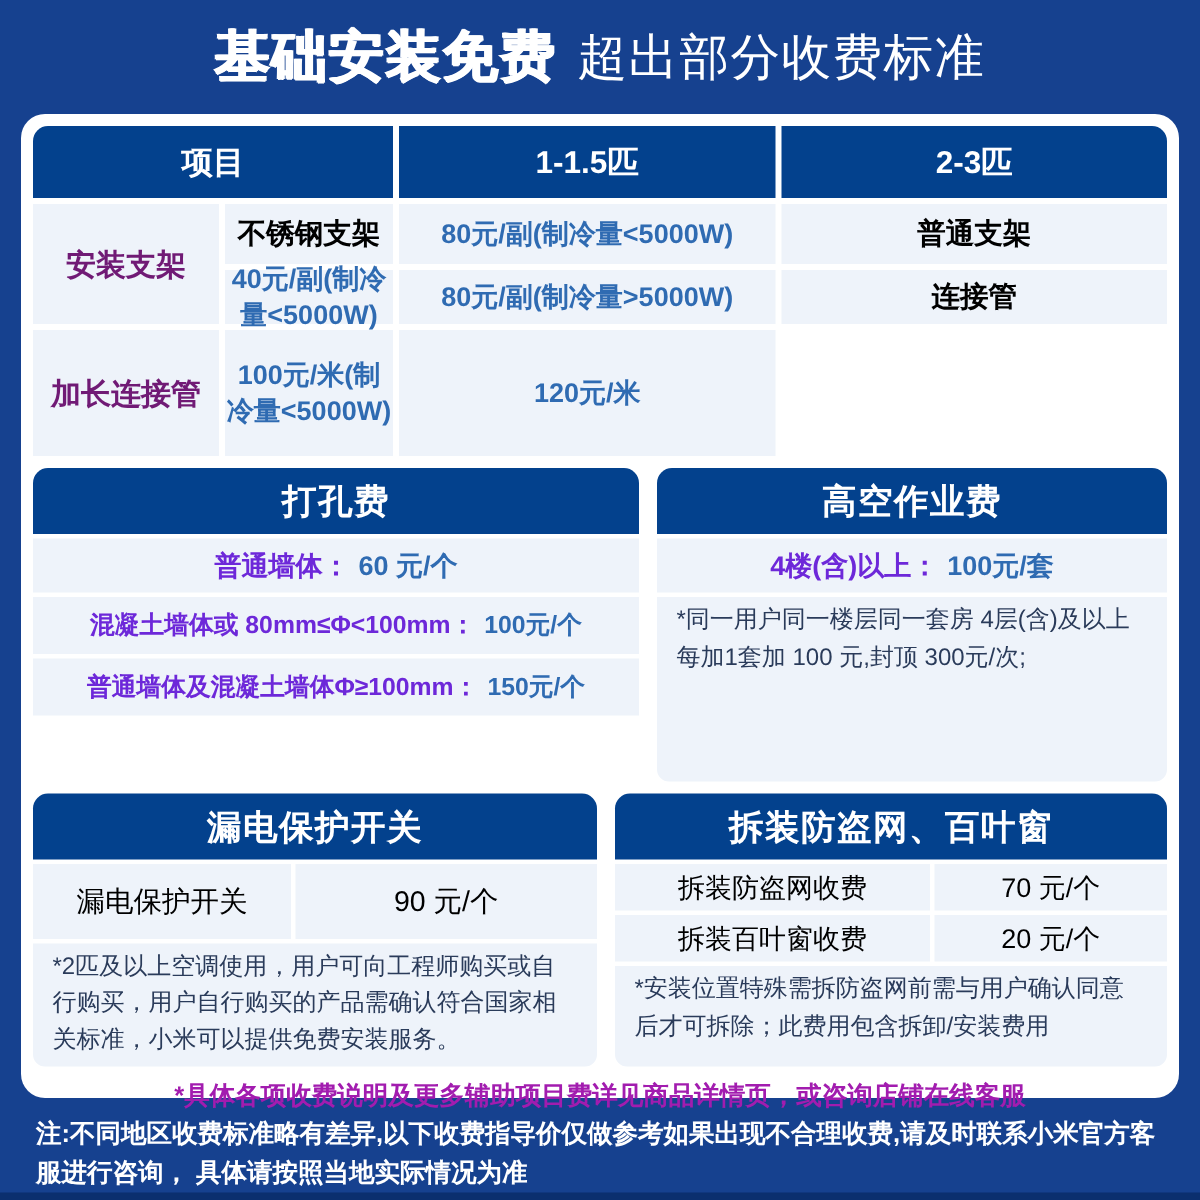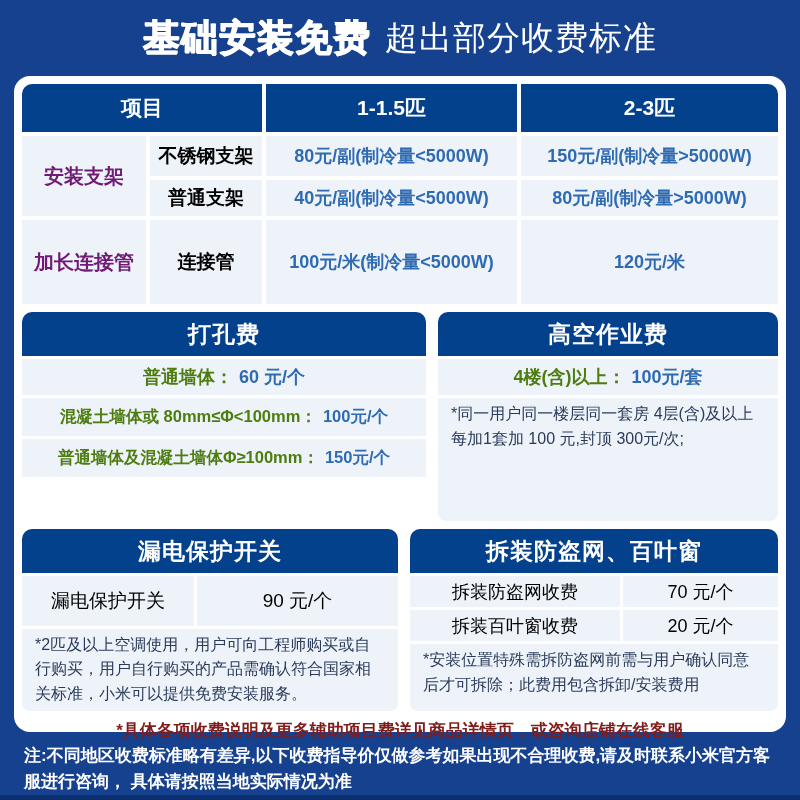--- a/index.html
+++ b/index.html
@@ -31,21 +31,21 @@
   .row3-group{grid-row:4;grid-column:1;}
   .lbl{color:#701a75;font-weight:700;font-size:20px;}
   .sublbl{color:#000000;font-weight:700;font-size:19px;}
   .val{color:#2f6bb2;font-weight:700;font-size:18px;}
   
   .panel-row{display:flex;gap:12px;}
   .panel{display:flex;flex-direction:column;gap:3px;}
   .panel-hd{height:44px;flex:0 0 44px;background:#03418d;color:#fff;font-size:23px;font-weight:700;
     border-radius:10px 10px 0 0;display:flex;align-items:center;justify-content:center;letter-spacing:1px;}
   .prow{background:#eef3fa;display:flex;align-items:center;justify-content:center;gap:6px;text-align:center;}
-  .prow .k{color:#4d7c0f;font-weight:700;}
+  .prow .k{color:#6d28d9;font-weight:700;}
   .prow .v{color:#2f6bb2;font-weight:700;}
   .note{background:#eef3fa;color:#2a3b5a;font-weight:500;text-align:left;
     padding:4px 13px;box-sizing:border-box;line-height:1.55;flex:1;border-radius:0 0 8px 8px;}
   
   .panel-drill{width:404px;height:165px;}
   .panel-high{flex:1;height:209px;}
   .drill-r1{height:36px;font-size:18px;}
   .drill-r2{height:37px;font-size:16.5px;flex:1;}
   .high-r1{height:36px;font-size:18px;}
   .note-high{font-size:16px;}
@@ -53,21 +53,21 @@
   .panel-leak{width:376px;height:182px;}
   .panel-remove{flex:1;height:182px;}
   .leak-row{display:grid;grid-template-columns:172px 1fr;gap:3px;height:62px;}
   .leak-row .cell{font-size:19px;}
   .note-leak{font-size:16px;}
   .rm-row{display:grid;grid-template-columns:210px 1fr;gap:3px;height:31px;}
   .rm-row .cell{font-size:18px;}
   .note-remove{font-size:16px;}
   
   .footnote{flex:1;display:flex;align-items:center;justify-content:center;
-    color:#7f1d1d;font-size:17px;font-weight:700;}
+    color:#a21caf;font-size:17px;font-weight:700;}
   .bottom-note{margin:11px 24px 0 24px;color:#ffffff;font-size:17px;font-weight:700;line-height:1.55;}
   .bottom-strip{position:absolute;left:0;bottom:0;width:100%;height:5px;background:#0b2f6e;}
 </style>
 </head>
 <body>
 
 <div class="title-bar">
   <span class="title-strong">基础安装免费</span>
   <span class="title-light">超出部分收费标准</span>
 </div>
@@ -75,21 +75,20 @@
 <div class="card">
 
   <div class="grid-table">
     <div class="th th-project">项目</div>
     <div class="th">1-1.5匹</div>
     <div class="th th-right">2-3匹</div>
 
     <div class="cell group-cell lbl">安装支架</div>
     <div class="cell sublbl">不锈钢支架</div>
     <div class="cell val">80元/副(制冷量&lt;5000W)</div>
-    <div class="cell val">150元/副(制冷量&gt;5000W)</div>
 
     <div class="cell sublbl">普通支架</div>
     <div class="cell val">40元/副(制冷量&lt;5000W)</div>
     <div class="cell val">80元/副(制冷量&gt;5000W)</div>
 
     <div class="cell row3-group lbl">加长连接管</div>
     <div class="cell sublbl">连接管</div>
     <div class="cell val">100元/米(制冷量&lt;5000W)</div>
     <div class="cell val">120元/米</div>
   </div>

